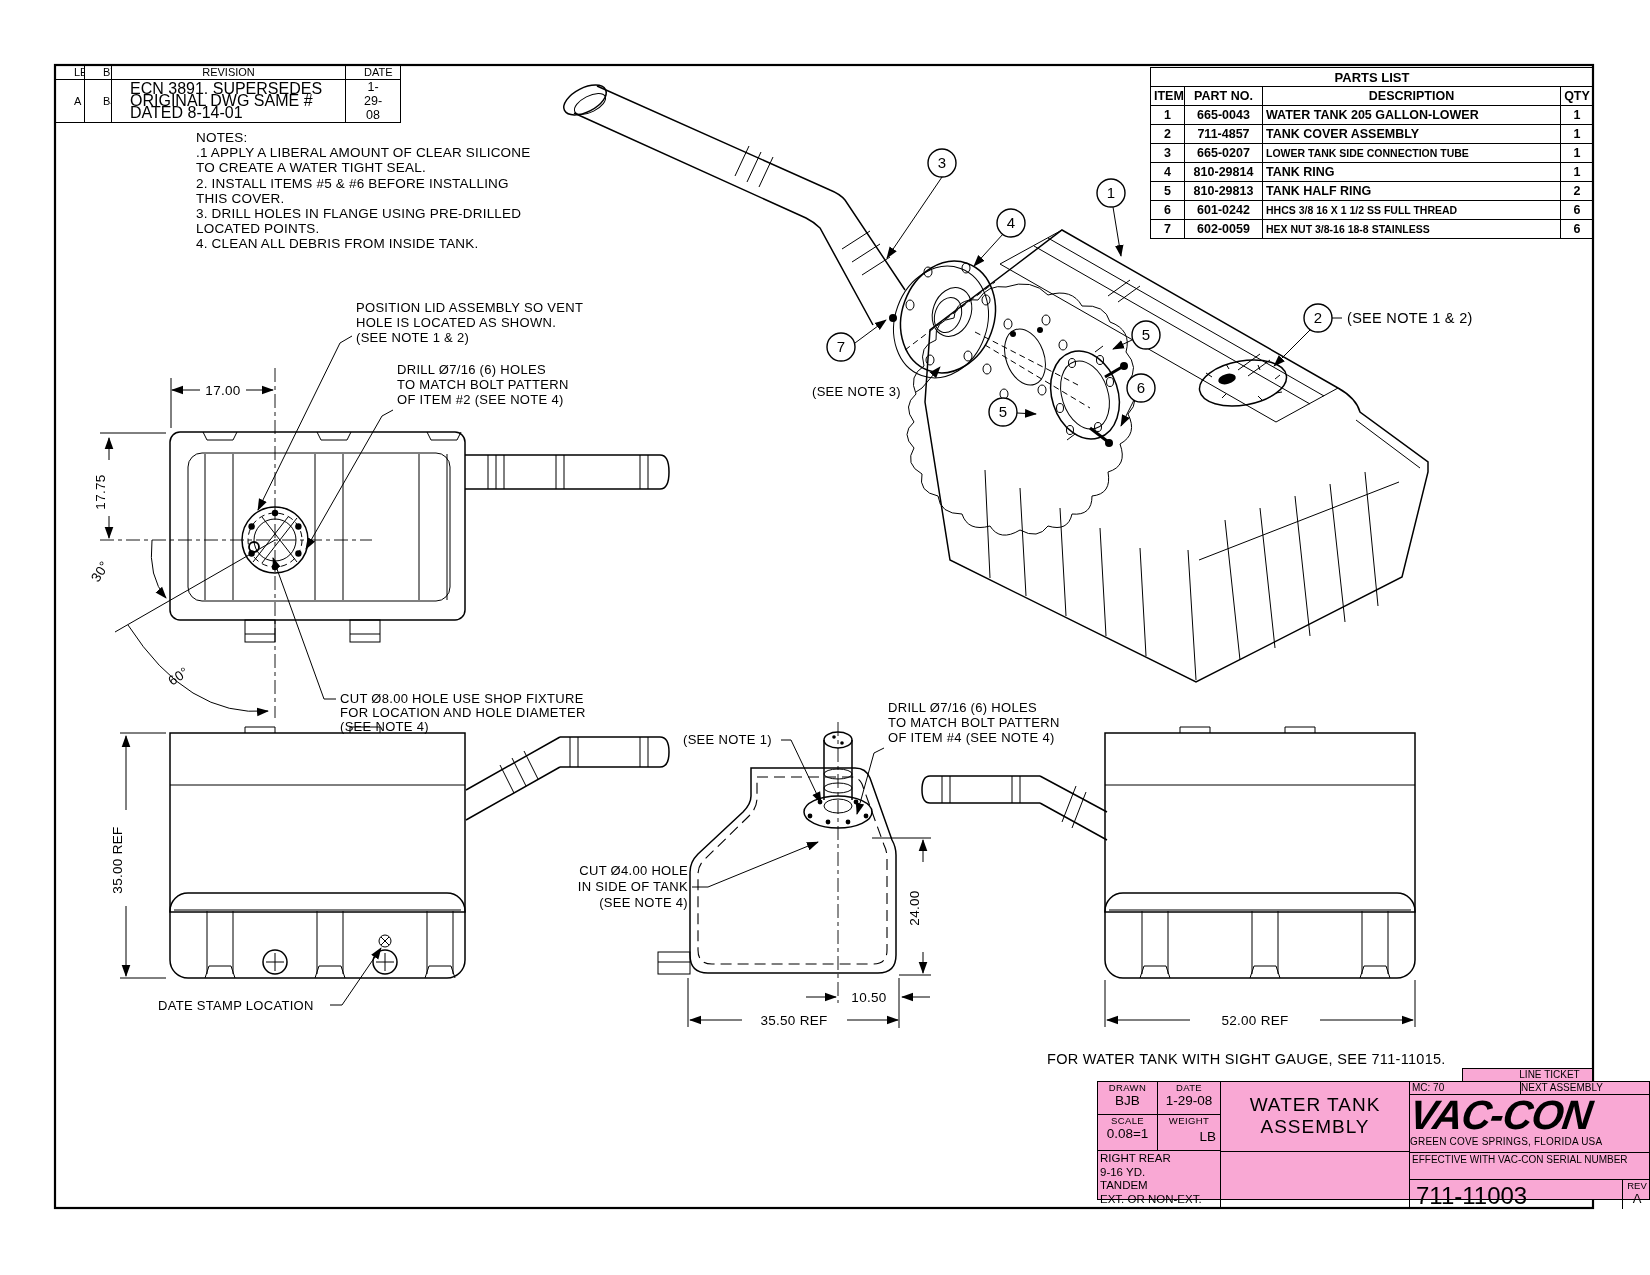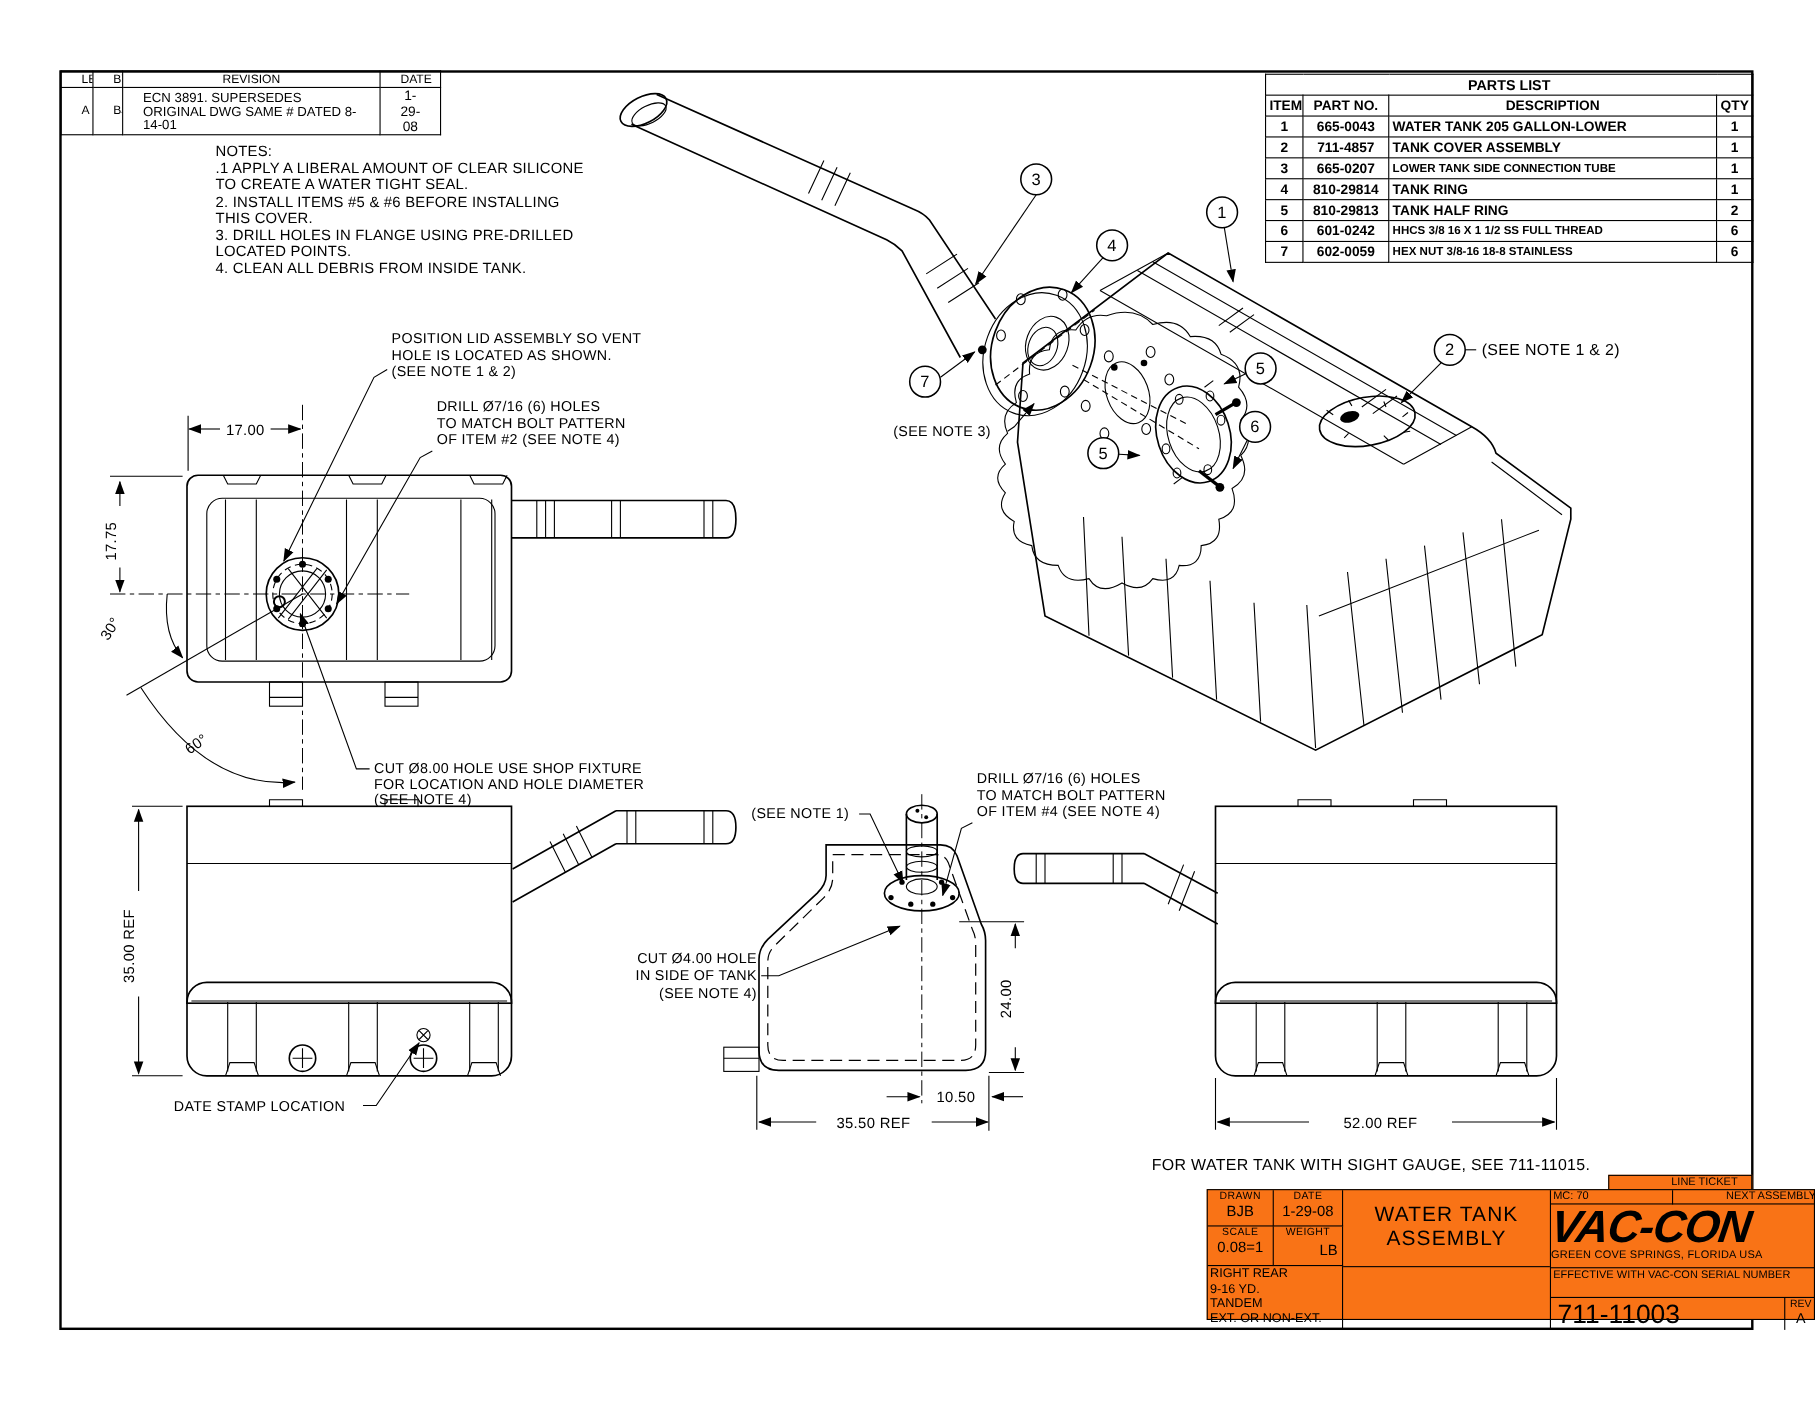--- a/index.html
+++ b/index.html
@@ -13,21 +13,21 @@
   .cl{stroke:#000;stroke-width:.9;fill:none;stroke-dasharray:14 4 4 4;}
   .hd{stroke:#000;stroke-width:1.1;fill:none;stroke-dasharray:11 6;}
   .dsh{stroke:#000;stroke-width:1;fill:none;stroke-dasharray:6 4;}
   .dot{fill:#000;stroke:none;}
   .dim{stroke:#000;stroke-width:1;fill:none;marker-end:url(#arw);}
   .lead{stroke:#000;stroke-width:1;fill:none;marker-end:url(#arw);}
   .bal{fill:#fff;stroke:#000;stroke-width:1.4;} .tx13{font-size:13px;} .tx135{font-size:13.5px;} .tx14{font-size:14.5px;}
   .tx15{font-size:15px;}
   .mid{text-anchor:middle;} .enda{text-anchor:end;}
   
-  .bx{position:absolute;border:1.6px solid #000;box-sizing:border-box;background:#f97316;padding-left:44px;}
+  .bx{position:absolute;border:1.6px solid #000;box-sizing:border-box;background:#f9a8d4;padding-left:44px;}
   .cell{position:absolute;box-sizing:border-box;}
   .lbl{font-size:9.5px;letter-spacing:.4px;}
   .notes{font-size:13.5px;line-height:15.2px;letter-spacing:.2px;white-space:nowrap;}
   .notes .ttl{}
   .plist{border-collapse:collapse;table-layout:fixed;}
   .plist td,.plist th{border:1.5px solid #000;padding:0 3px;font-weight:bold;
      font-size:12.5px;height:19px;overflow:hidden;white-space:nowrap;box-sizing:border-box;}
   .plist .tight{font-size:10.5px;letter-spacing:0;}
   .ctr{text-align:center;}
   .rev{border-collapse:collapse;table-layout:fixed;}
@@ -356,21 +356,21 @@
   <tbody>
         <tr style="height:15px">
     <th class="ctr">LET</th>
     <th class="ctr">BY</th>
     <th class="ctr">REVISION</th>
     <th class="ctr">DATE</th>
   </tr>
   <tr style="height:31px">
     <td class="ctr">A</td>
     <td class="ctr">BJB</td>
-    <td style="font-size:12px;line-height:12px;white-space:normal">ECN 3891.  SUPERSEDES ORIGINAL DWG SAME # DATED 8-14-01</td>
+    <td style="font-size:16px;line-height:12px;white-space:normal">ECN 3891.  SUPERSEDES ORIGINAL DWG SAME # DATED 8-14-01</td>
     <td class="ctr" style="font-size:12.5px">1-29-08</td>
   </tr>
 </tbody>
     </table>
 
 <div class="abs notes" style="left:196px;top:130px">
   <div class="ttl">NOTES:</div>
   <div>.1 APPLY A LIBERAL AMOUNT OF CLEAR SILICONE</div>
   <div>TO CREATE A WATER TIGHT SEAL.</div>
   <div>2. INSTALL ITEMS #5 &amp; #6 BEFORE INSTALLING</div>
@@ -474,21 +474,21 @@
   <div class="cell" style="left:123px;top:0;width:189px;height:127px;border-right:1.5px solid #000">
     <div style="position:absolute;left:0;top:69px;width:100%;border-top:1.5px solid #000"></div>
     <div style="text-align:center;font-size:19px;letter-spacing:1px;padding-top:12px">
       <div>WATER TANK</div>
       <div>ASSEMBLY</div>
     </div>
   </div>
 
   <div class="cell" style="left:312px;top:0;width:241px;height:127px">
     <div class="cell" style="left:0;top:0;width:110px;height:13px;border-bottom:1.5px solid #000;font-size:10px;padding-left:2px"><span>MC: 70</span></div>
-    <div class="cell" style="left:110px;top:0;width:131px;height:13px;border-bottom:1.5px solid #000;border-left:1.5px solid #000;font-size:10px;text-align:right"><span>NEXT ASSEMBLY</span></div>
+    <div class="cell" style="left:110px;top:0;width:131px;height:13px;border-bottom:1.5px solid #000;border-left:1.5px solid #000;font-size:10px;text-align:left"><span>NEXT ASSEMBLY</span></div>
     <div class="cell" style="left:0;top:13px;width:241px;height:58px;border-bottom:1.5px solid #000">
       <div class="logo">VAC-CON</div>
       <div style="font-size:10px;letter-spacing:.2px">GREEN COVE SPRINGS, FLORIDA USA</div>
     </div>
     <div class="cell" style="left:0;top:71px;width:241px;height:27px;border-bottom:1.5px solid #000;font-size:10px;padding:1px 0 0 2px"><span>EFFECTIVE WITH VAC-CON SERIAL NUMBER</span></div>
     <div class="cell" style="left:0;top:98px;width:213px;height:29px;border-right:1.5px solid #000;font-size:24px;padding:2px 0 0 6px"><span>711-11003</span></div>
     <div class="cell" style="left:213px;top:98px;width:28px;height:29px;text-align:center">
       <div style="font-size:9.5px">REV</div>
       <div style="font-size:13px">A</div>
     </div>

